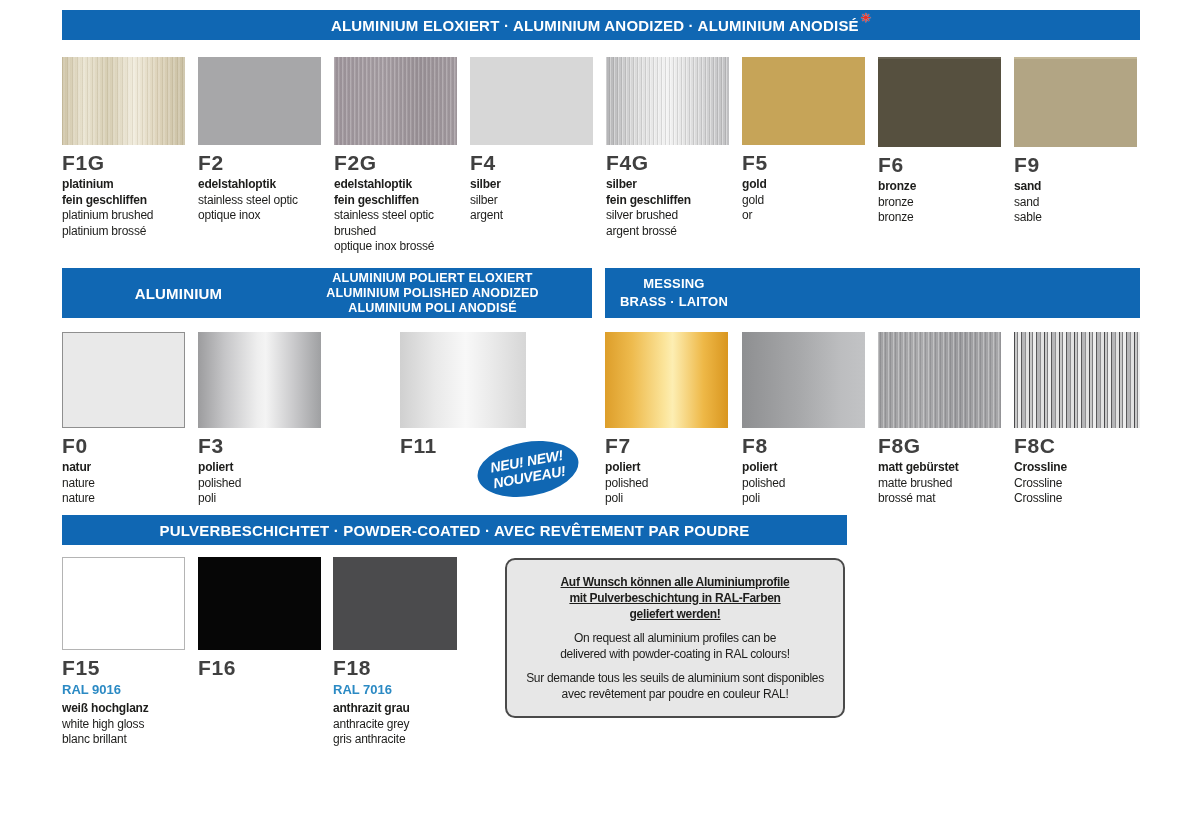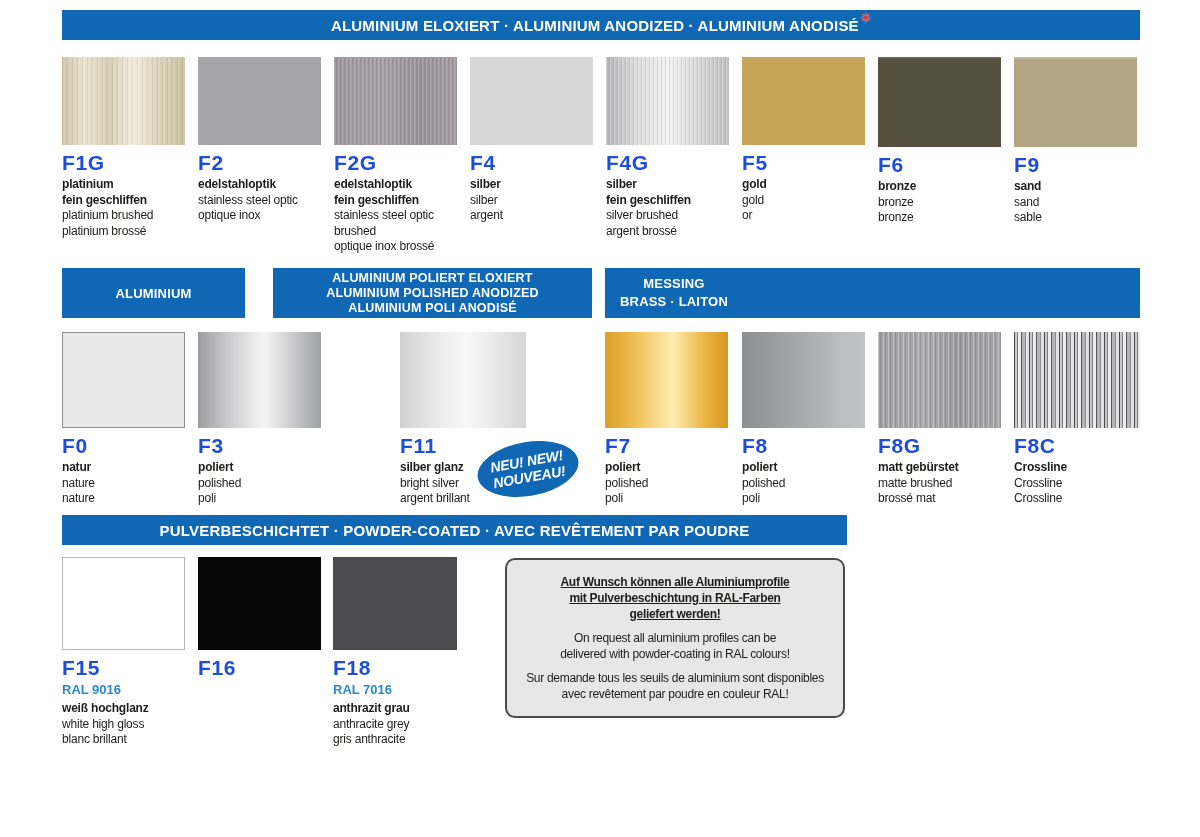--- a/index.html
+++ b/index.html
@@ -9,32 +9,32 @@
   }
   .banner{
     position:absolute;background:#1067b3;color:#ffffff;font-weight:bold;
     display:flex;flex-direction:column;align-items:center;justify-content:center;
     text-align:center;letter-spacing:.2px;
   }
   .banner .bl{white-space:nowrap;}
   #banner-eloxiert{left:62px;top:10px;width:1078px;height:30px;font-size:15px;}
   #banner-eloxiert .bl{display:flex;align-items:flex-start;text-align:center;}
   .asterisk{color:#e53027;font-size:12px;line-height:10px;margin-left:2px;margin-top:-4px;font-weight:bold;text-shadow:0 0 1px #ffffff;}
-  #banner-aluminium{left:62px;top:268px;width:183px;height:50px;font-size:13px;}
+  #banner-aluminium{left:62px;top:268px;width:201px;height:50px;font-size:15px;padding-left:16px;}
   #banner-poliert{left:273px;top:268px;width:319px;height:50px;font-size:12.5px;line-height:15px;}
   #banner-messing{left:605px;top:268px;width:138px;height:50px;font-size:13px;line-height:18px;}
   #banner-edelstahl{left:738px;top:268px;width:402px;height:50px;font-size:15px;line-height:20px;gap:43px;}
   #banner-pulver{left:62px;top:515px;width:785px;height:30px;font-size:15px;}
 
   .card{position:absolute;width:123px;}
   .swatch{width:100%;}
   .swatch.r1{height:88px;}
   .swatch.r2{height:96px;}
   .swatch.r3{height:93px;}
-  .code{font-size:21px;font-weight:bold;color:#1d4ed8;letter-spacing:.6px;margin:7px 0 3px 0;line-height:22px;}
+  .code{font-size:21px;font-weight:bold;color:#404040;letter-spacing:.6px;margin:7px 0 3px 0;line-height:22px;}
   .ral{font-size:13px;font-weight:bold;color:#2b8ac4;margin:0 0 4px 0;line-height:15px;}
   .line{font-size:12px;line-height:15.5px;letter-spacing:-0.2px;white-space:nowrap;}
   .line.bold{font-weight:bold;}
 
   
   .tex-f1g{background:
     repeating-linear-gradient(90deg, rgba(120,105,70,.12) 0 1px, rgba(255,255,255,.14) 1px 3px, rgba(0,0,0,0) 3px 5px),
     linear-gradient(90deg,#cdc2a4 0%,#e9e3d0 18%,#d6cdb2 38%,#f0ebdc 58%,#ddd3ba 78%,#c9bfa2 100%);}
   .tex-f2{background:#a7a7a9;}
   .tex-f2g{background:
@@ -201,25 +201,20 @@
     <div class="code">F3</div>
     <div>
         <div class="line bold">poliert</div>
         <div class="line">polished</div>
         <div class="line">poli</div>
       </div>
   </div>
   <div class="card" style="left:400px;top:332px;width:126px">
     <div class="swatch r2 tex-f11"></div>
     <div class="code">F11</div>
-    <div>
-        <div class="line bold">silber glanz</div>
-        <div class="line">bright silver</div>
-        <div class="line">argent brillant</div>
-      </div>
   </div>
   <div class="card" style="left:605px;top:332px">
     <div class="swatch r2 tex-f7"></div>
     <div class="code">F7</div>
     <div>
         <div class="line bold">poliert</div>
         <div class="line">polished</div>
         <div class="line">poli</div>
       </div>
   </div>

